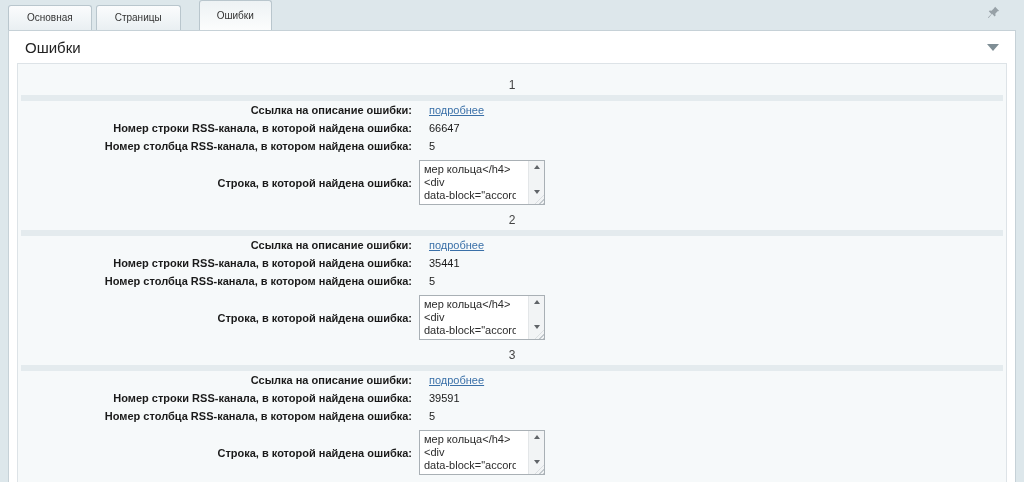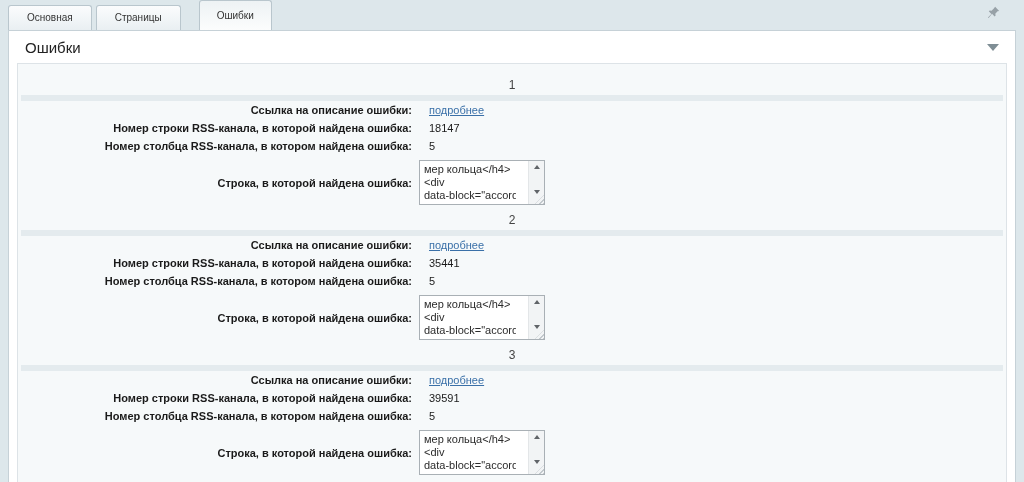--- a/index.html
+++ b/index.html
@@ -99,21 +99,21 @@
 
     <div class="block">
       <div class="err-num">1</div>
       <div class="band"></div>
       <div class="frow">
         <div class="flabel">Ссылка на описание ошибки:</div>
         <div class="fvalue"><a>подробнее</a></div>
       </div>
       <div class="frow">
         <div class="flabel">Номер строки RSS-канала, в которой найдена ошибка:</div>
-        <div class="fvalue">18147</div>
+        <div class="fvalue">66647</div>
       </div>
       <div class="frow">
         <div class="flabel">Номер столбца RSS-канала, в котором найдена ошибка:</div>
         <div class="fvalue">5</div>
       </div>
       <div class="frow line-row">
         <div class="flabel">Строка, в которой найдена ошибка:</div>
         <div class="fake-ta">
           <div class="ta-line">мер кольца&lt;/h4&gt;</div>
           <div class="ta-line ta-line2">&lt;div</div>

